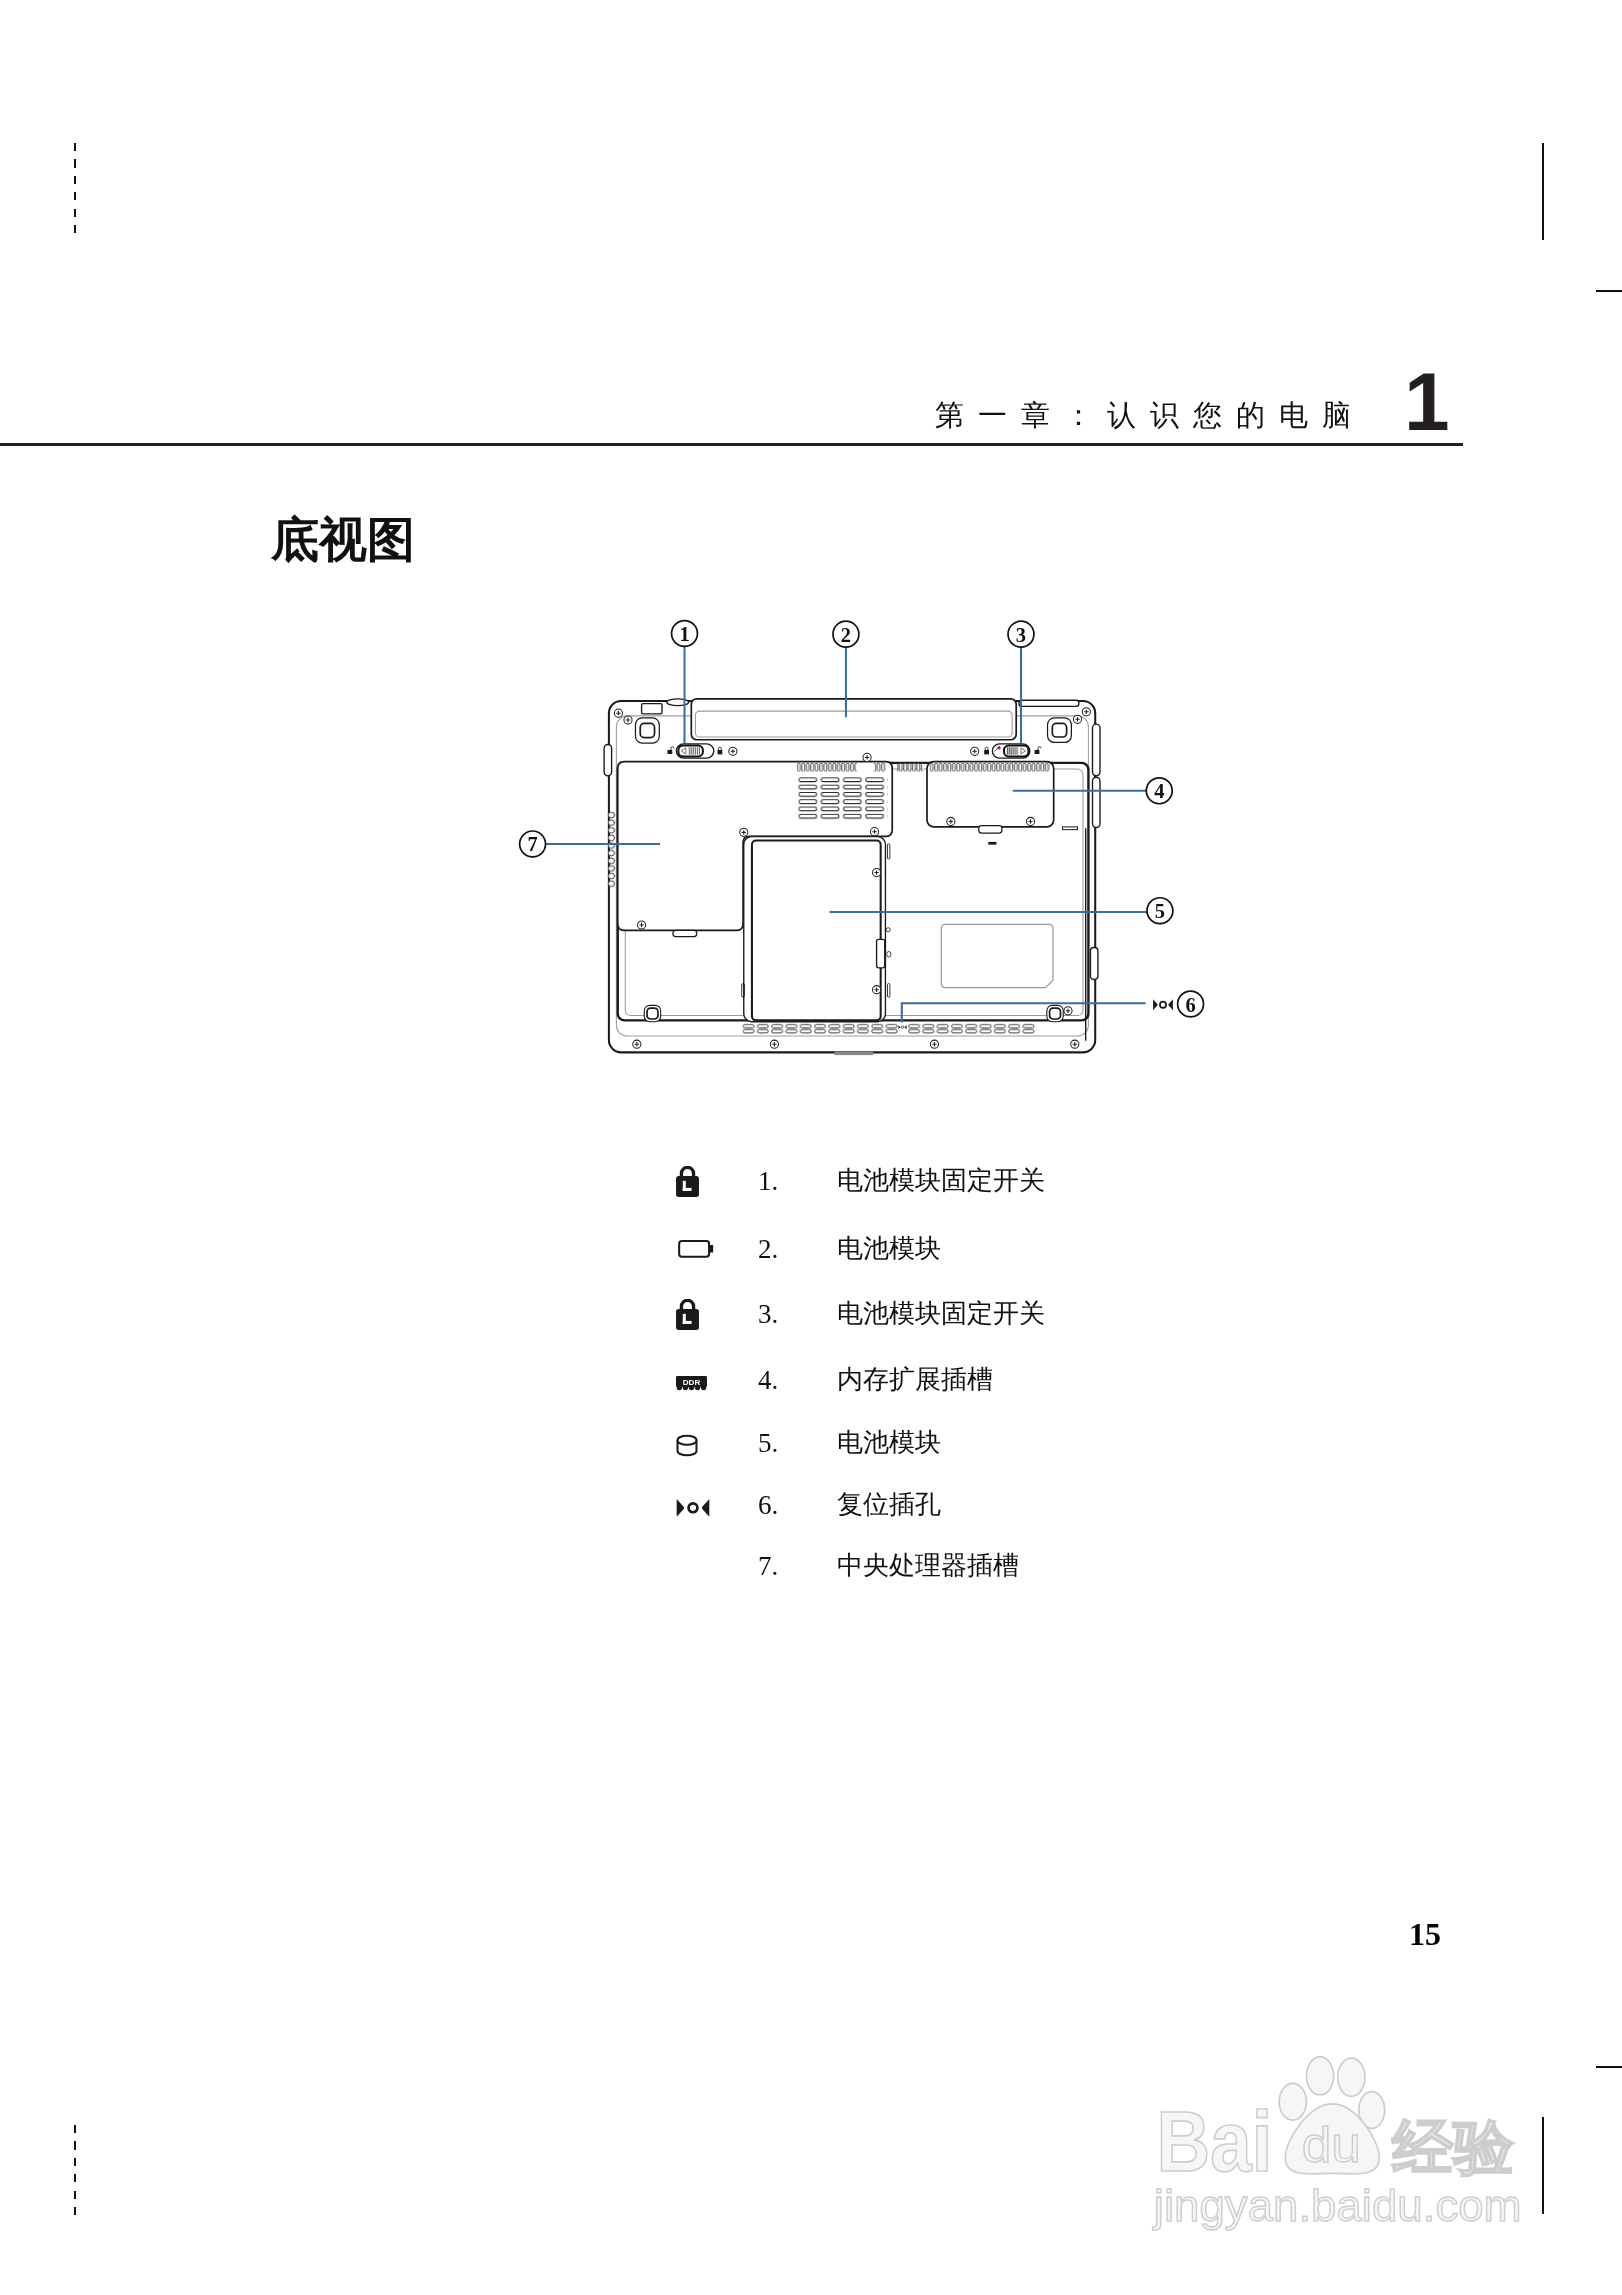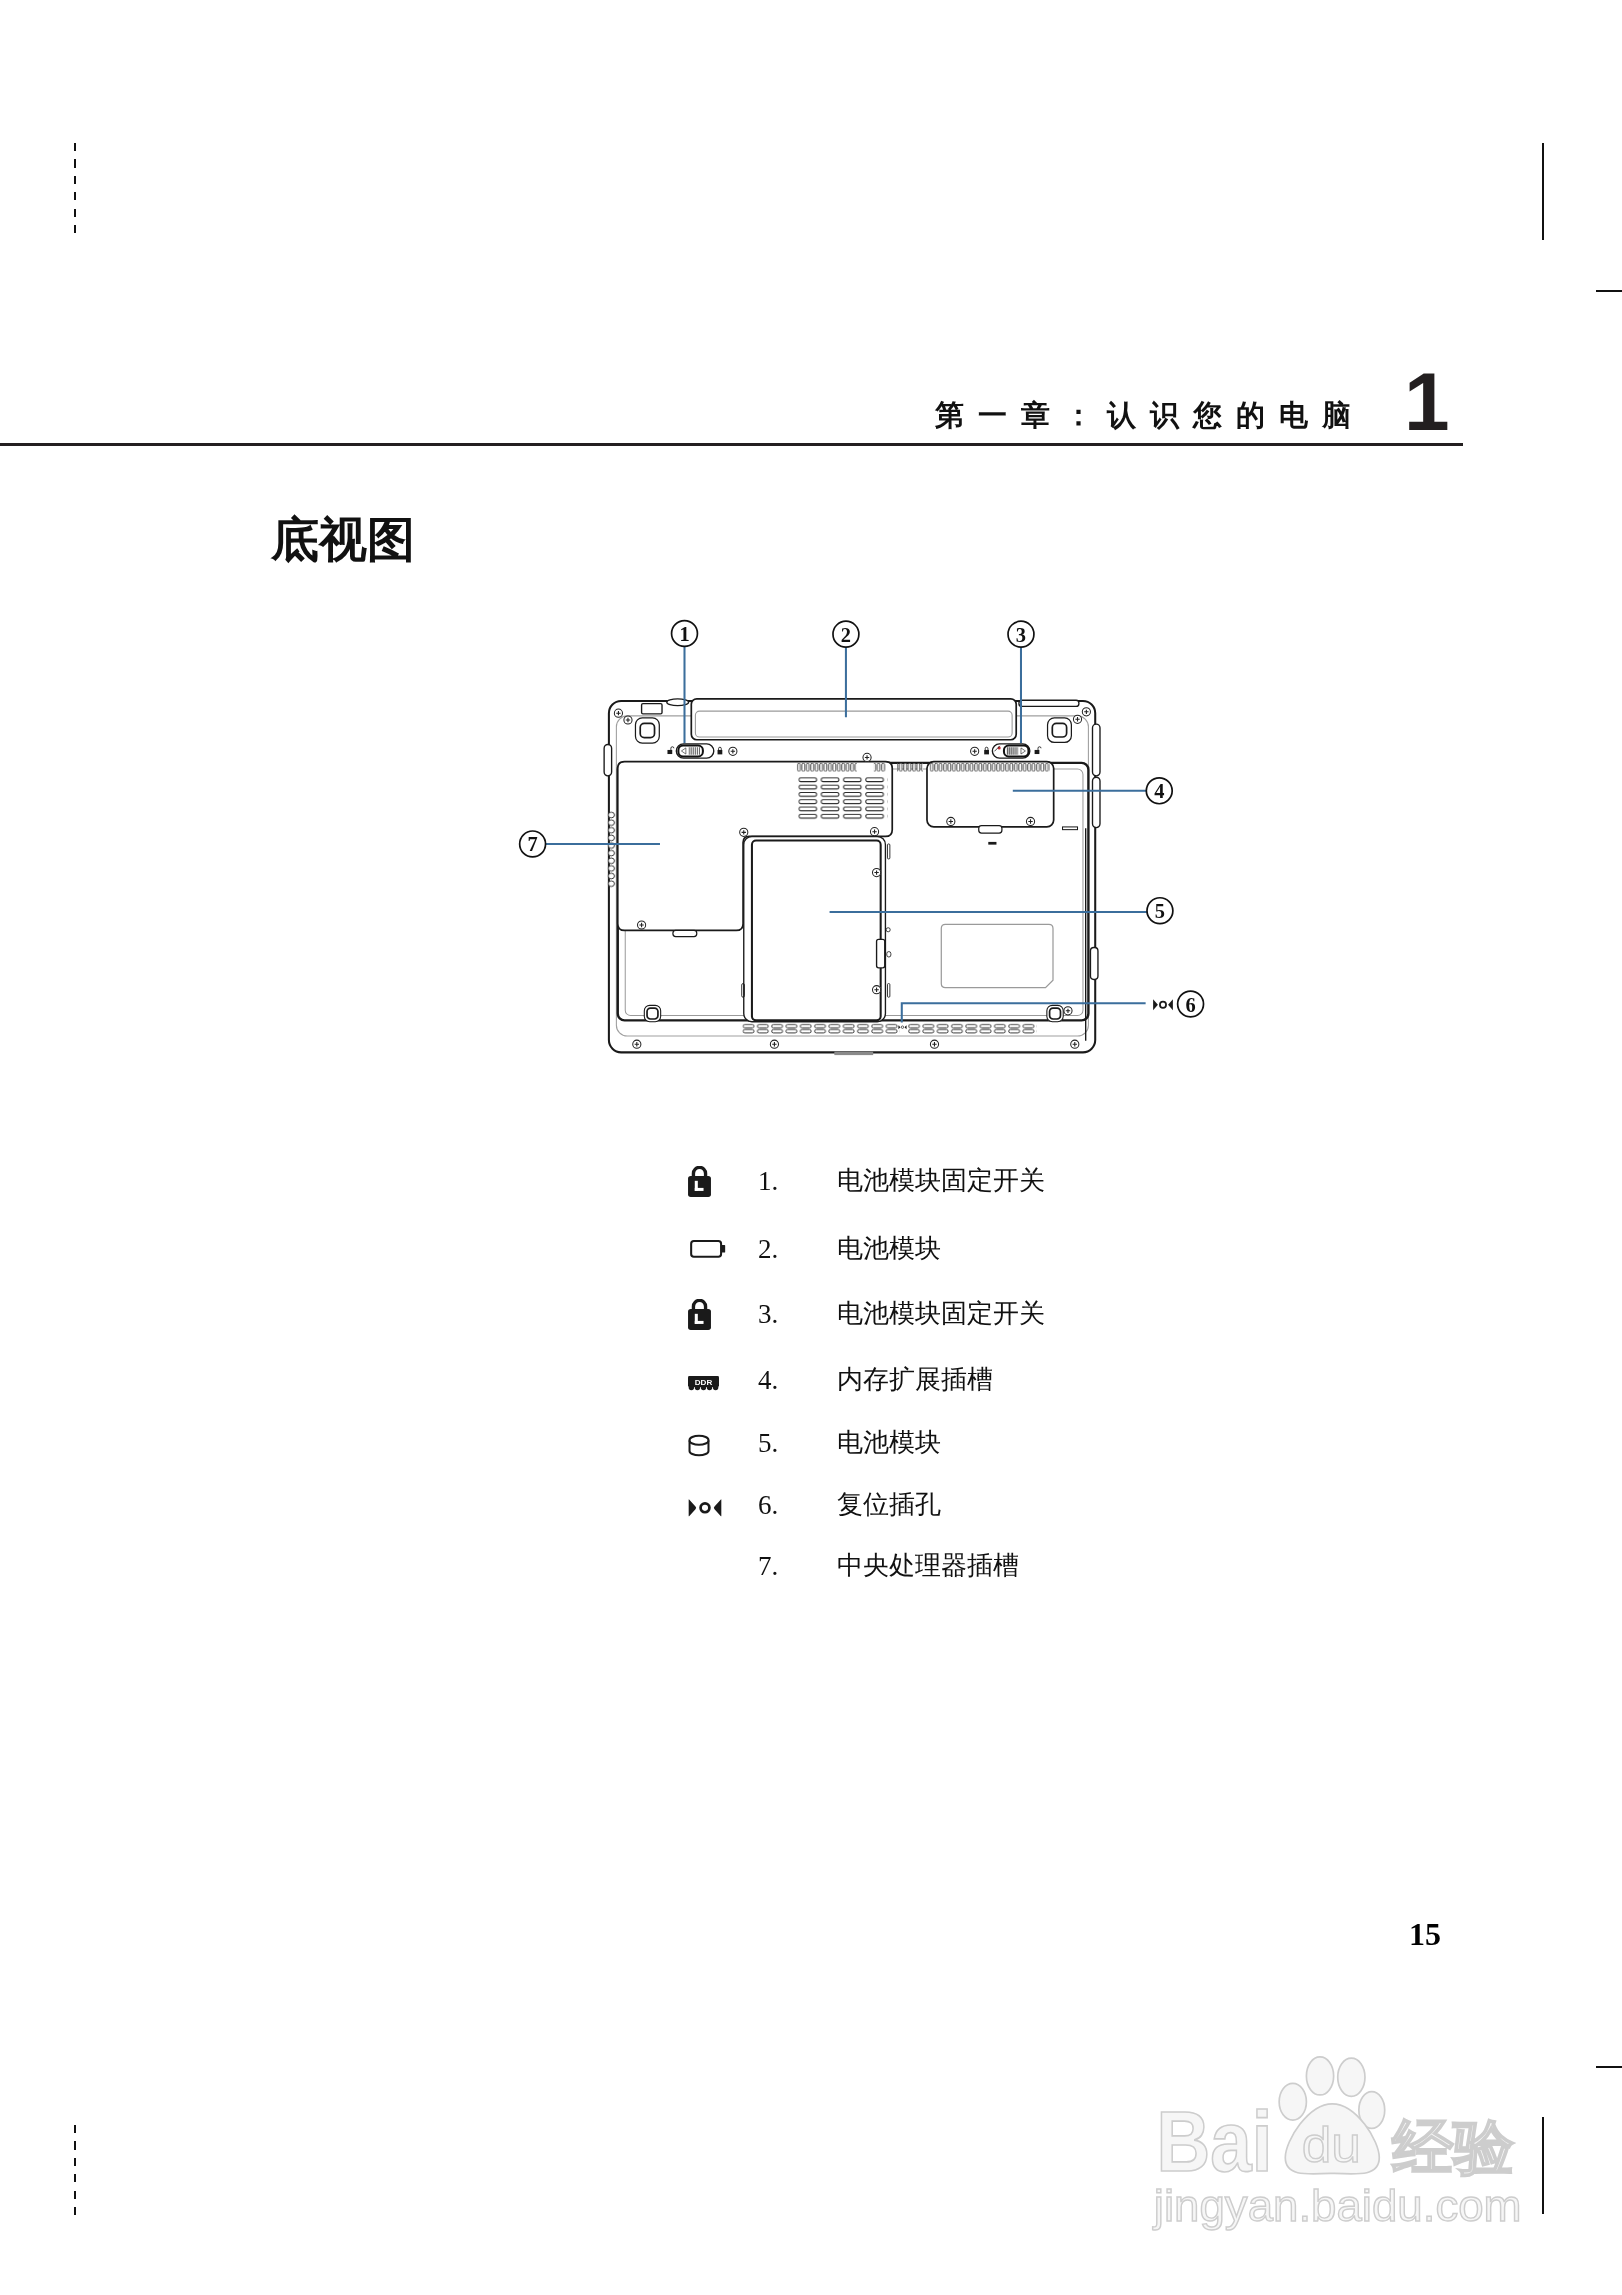--- a/index.html
+++ b/index.html
@@ -11,40 +11,40 @@
   
   .crop-dashes { position: absolute; left: 74px; width: 2px;
     background: repeating-linear-gradient(to bottom, #111 0 8.2px, transparent 8.2px 16.4px); }
   .crop-vline { position: absolute; left: 1542px; width: 2px; background: #111; }
   .crop-hline { position: absolute; left: 1596px; width: 26.6px; height: 2px; background: #111; }
 
   
   .chapter-heading {
     position: absolute; left: 935px; top: 401px; height: 29px;
     font-size: 29px; line-height: 29px; letter-spacing: 14px; white-space: nowrap;
-    font-family: "Liberation Serif", serif; color: #111; font-weight: bold;
+    font-family: "Liberation Serif", serif; color: #111;
   }
   .chapter-number {
     position: absolute; left: 1404px; top: 361px;
     font-family: "Liberation Sans", "DejaVu Sans", sans-serif; font-weight: bold;
     font-size: 82px; line-height: 82px; color: #231f20;
   }
   .header-rule { position: absolute; left: 0; top: 443px; width: 1463px; height: 2.7px; background: #231f20; }
 
   .section-title {
     position: absolute; left: 271px; top: 521px;
     font-size: 48px; line-height: 38px; font-weight: bold; color: #111;
     font-family: "Liberation Serif", serif;
   }
 
   .diagram { position: absolute; left: 504px; top: 600px; width: 722px; height: 477px; overflow: visible; }
 
   
   .legend-row { position: absolute; left: 675px; width: 477px; height: 34px; }
-  .legend-icon { position: absolute; left: 13px; top: 0; width: 41px; height: 34px;
+  .legend-icon { position: absolute; left: 1px; top: 0; width: 41px; height: 34px;
     display: flex; align-items: center; justify-content: flex-start; }
   .legend-num { position: absolute; left: 83px; top: 0; font-size: 27px; line-height: 34px; color: #111;
     font-family: "Liberation Serif", serif; }
   .legend-label { position: absolute; left: 162px; top: 0; font-size: 26px; line-height: 34px; color: #111;
     white-space: nowrap; font-family: "Liberation Serif", serif; }
 
   .page-number { position: absolute; left: 1409px; top: 1919px; font-size: 32px; line-height: 31px;
     font-weight: bold; color: #000000; font-family: "Liberation Serif", serif; }
 
   .watermark { position: absolute; left: 1145px; top: 2045px; width: 395px; height: 198px; overflow: visible; }

